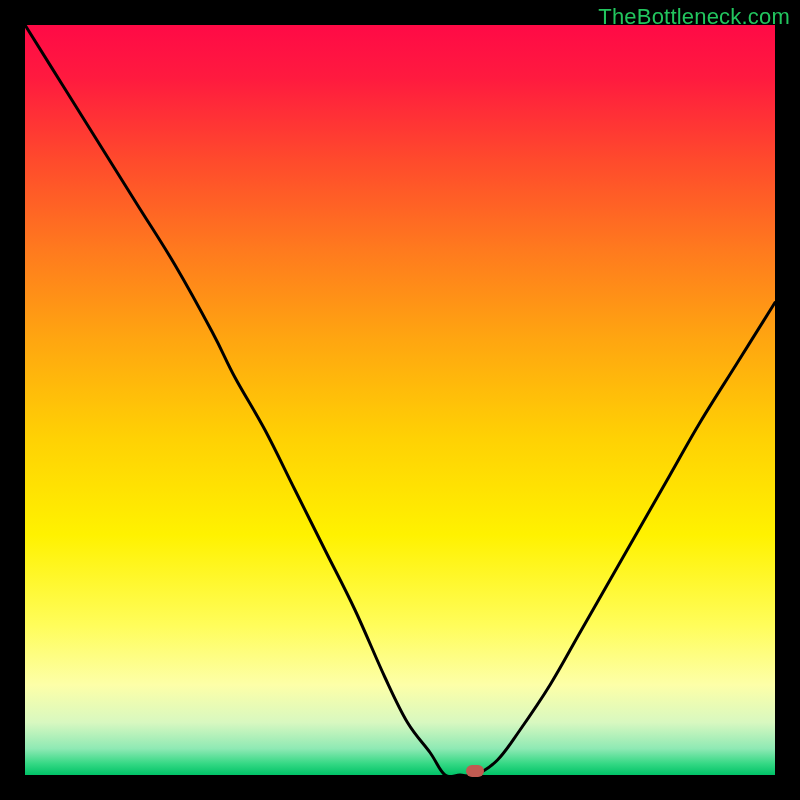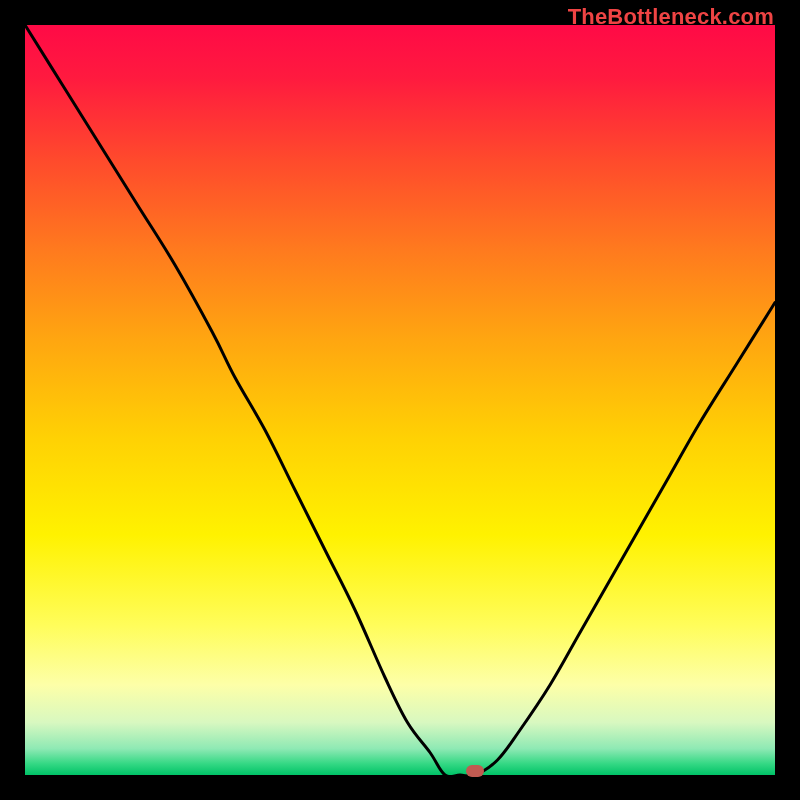--- a/index.html
+++ b/index.html
@@ -13,24 +13,24 @@
   }
   .frame {
     position: relative;
     width: 800px;
     height: 800px;
     background: #000;
   }
   .watermark {
     position: absolute;
     top: 4px;
-    right: 26px;
-    color: #ef4444;
+    right: 10px;
+    color: #22c55e;
     font-size: 22px;
-    font-weight: 700;
+    font-weight: 400;
     letter-spacing: 0.2px;
     z-index: 10;
   }
   .plot-area {
     position: absolute;
     left: 25px;
     top: 25px;
     width: 750px;
     height: 750px;
   }

